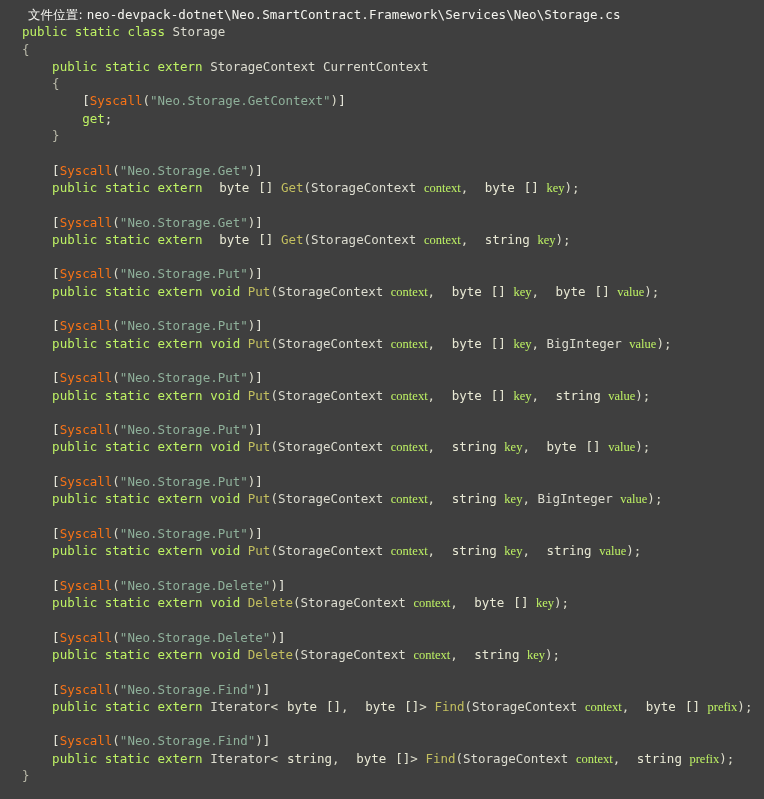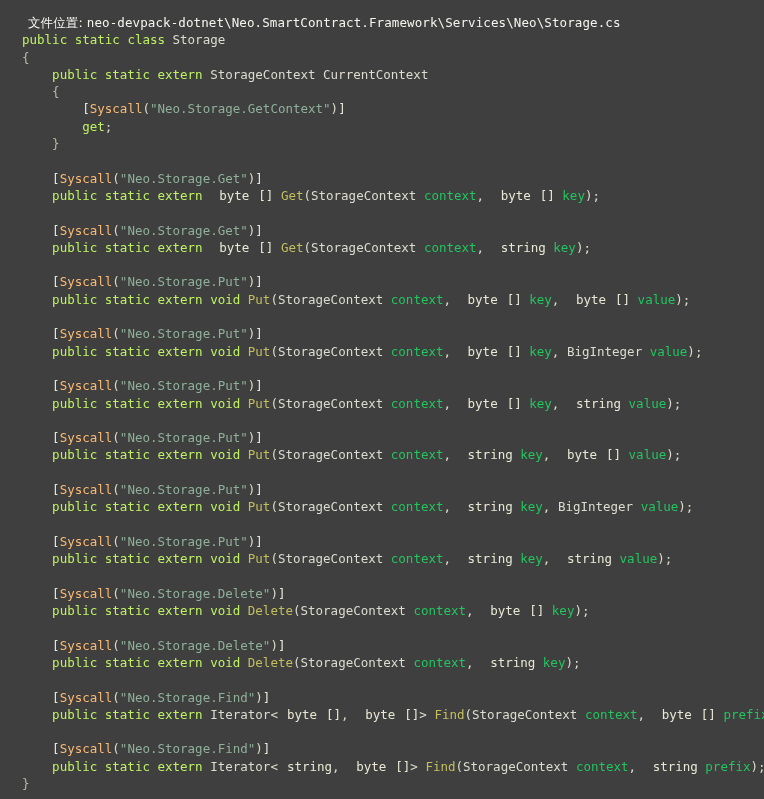--- a/index.html
+++ b/index.html
@@ -12,21 +12,21 @@
     height: 799px;
     overflow: hidden;
     font-family: "DejaVu Sans Mono", "Liberation Mono", monospace;
   }
   #viewer {
     position: relative;
     width: 612px;
     height: 799px;
     background: #3f3f3f;
     box-sizing: border-box;
-    padding: 14px 0 0 0;
+    padding: 6px 0 0 0;
   }
   .filepath-line {
     font-family: "DejaVu Sans", "Liberation Sans", sans-serif;
     font-size: 12.5px;
     line-height: 17.3px;
     color: #f5f5f0;
     padding-left: 28px;
     white-space: pre;
     letter-spacing: 0.1px;
   }
@@ -48,23 +48,23 @@
   .code .ln {
     display: block;
     height: 17.3px;
     white-space: pre;
   }
   
   .kw   { color: #bef264; }          
   .typ  { color: #dcdcd0; margin-top: 17px; }          
   .prim { color: #e8e8d4; margin-left: 9px; }          
   .mth  { color: #c3bf5f; }          
-  .ident{ color: #22c55e; }          
+  .ident{ color: #bef264; font-family: Liberation Serif, serif; }          
   .punc { color: #dcdccc; }
-  .attrname { color: #fdba74; }      
+  .attrname { color: #f97316; }      
   .str  { color: #8fb09a; }          
   .brk  { color: #e8e8dc; }          
   .brace{ color: #b8b8a8; }
 </style>
 </head>
 <body>
 
 <div id="viewer">
 
   <div class="filepath-line"><span class="fp-label">文件位置:</span> <span class="fp-value">neo-devpack-dotnet\Neo.SmartContract.Framework\Services\Neo\Storage.cs</span></div>

